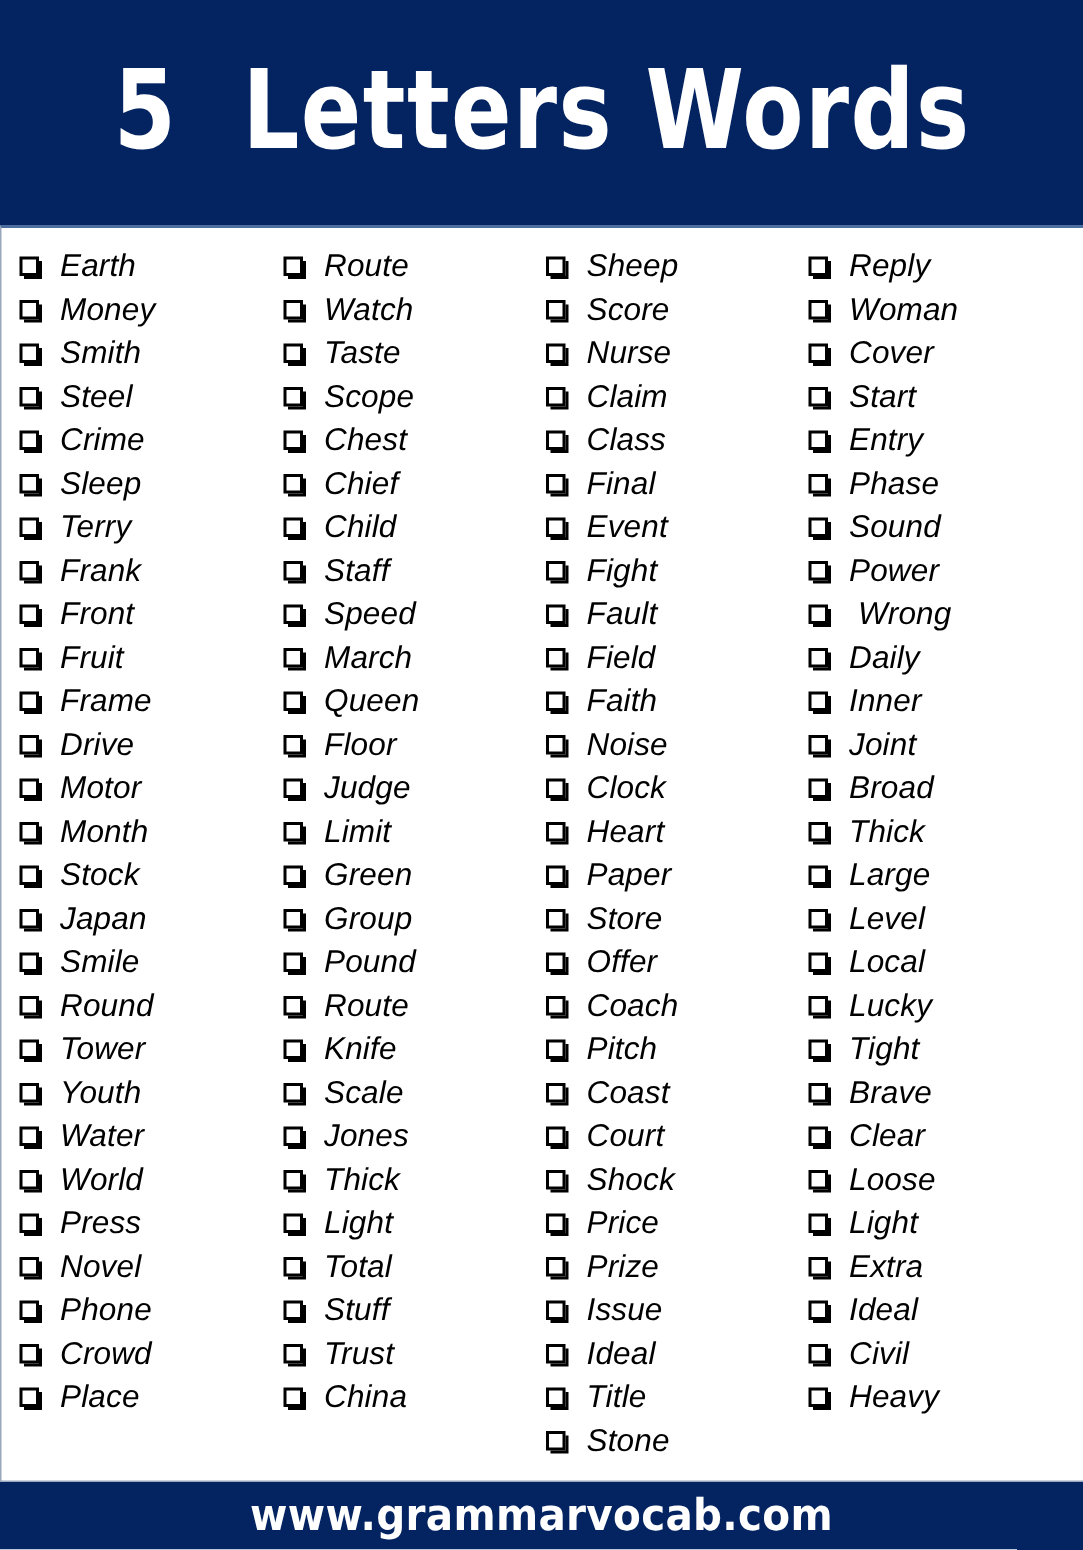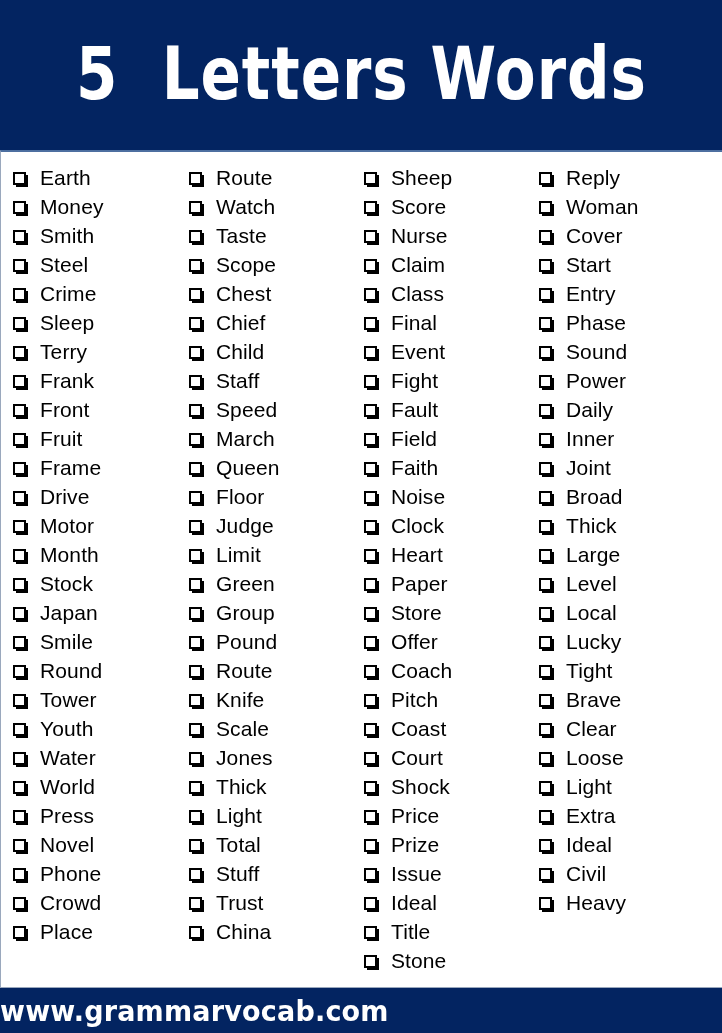--- a/index.html
+++ b/index.html
@@ -63,20 +63,21 @@
 
   .columns {
     position: absolute;
     left: 0;
     top: 0;
     width: 722px;
     height: 838px;
     display: flex;
     flex-direction: row;
     align-items: flex-start;
+    font-style: italic;
   }
   .word-column {
     width: 175px;
     flex: 0 0 175px;
     padding-top: 11px;
     box-sizing: border-box;
   }
   .word-column:first-child { padding-left: 12px; }
   .word-column { padding-left: 13px; }
 
@@ -128,20 +129,21 @@
   
   .footer-band {
     position: absolute;
     left: 0;
     top: 988px;
     width: 722px;
     height: 45px;
     background: #032461;
     display: flex;
     align-items: center;
+    justify-content: center;
   }
   .footer-text {
     color: #ffffff;
     font-family: "DejaVu Sans", sans-serif;
     font-weight: bold;
     font-size: 27px;
     line-height: 1;
     letter-spacing: 0.2px;
     transform: scaleY(1.08);
     white-space: pre;
@@ -249,20 +251,21 @@
         </div>
       <div class="word-column">
           <div class="word-item"><span class="checkbox-glyph"></span><span class="word-label">Reply</span></div>
           <div class="word-item"><span class="checkbox-glyph"></span><span class="word-label">Woman</span></div>
           <div class="word-item"><span class="checkbox-glyph"></span><span class="word-label">Cover</span></div>
           <div class="word-item"><span class="checkbox-glyph"></span><span class="word-label">Start</span></div>
           <div class="word-item"><span class="checkbox-glyph"></span><span class="word-label">Entry</span></div>
           <div class="word-item"><span class="checkbox-glyph"></span><span class="word-label">Phase</span></div>
           <div class="word-item"><span class="checkbox-glyph"></span><span class="word-label">Sound</span></div>
           <div class="word-item"><span class="checkbox-glyph"></span><span class="word-label">Power</span></div>
+          <div class="word-item"><span class="checkbox-glyph"></span><span class="word-label"> Wrong</span></div>
           <div class="word-item"><span class="checkbox-glyph"></span><span class="word-label">Daily</span></div>
           <div class="word-item"><span class="checkbox-glyph"></span><span class="word-label">Inner</span></div>
           <div class="word-item"><span class="checkbox-glyph"></span><span class="word-label">Joint</span></div>
           <div class="word-item"><span class="checkbox-glyph"></span><span class="word-label">Broad</span></div>
           <div class="word-item"><span class="checkbox-glyph"></span><span class="word-label">Thick</span></div>
           <div class="word-item"><span class="checkbox-glyph"></span><span class="word-label">Large</span></div>
           <div class="word-item"><span class="checkbox-glyph"></span><span class="word-label">Level</span></div>
           <div class="word-item"><span class="checkbox-glyph"></span><span class="word-label">Local</span></div>
           <div class="word-item"><span class="checkbox-glyph"></span><span class="word-label">Lucky</span></div>
           <div class="word-item"><span class="checkbox-glyph"></span><span class="word-label">Tight</span></div>

